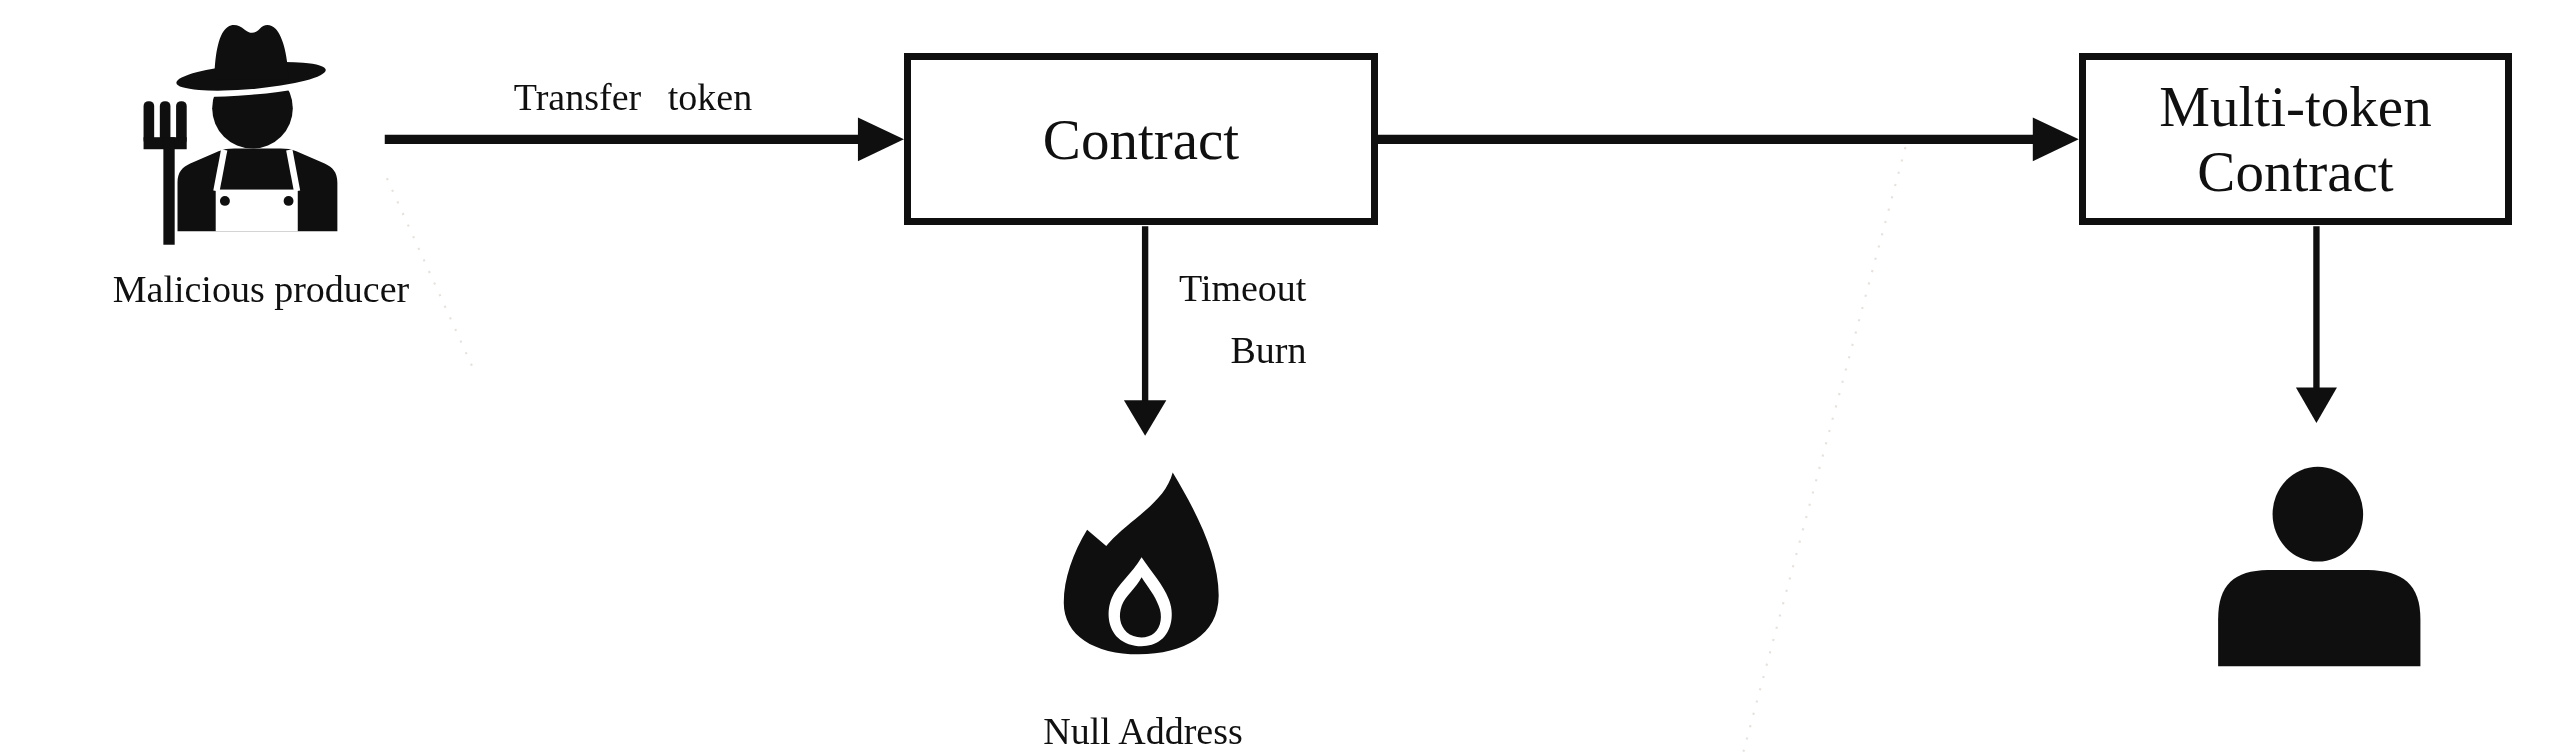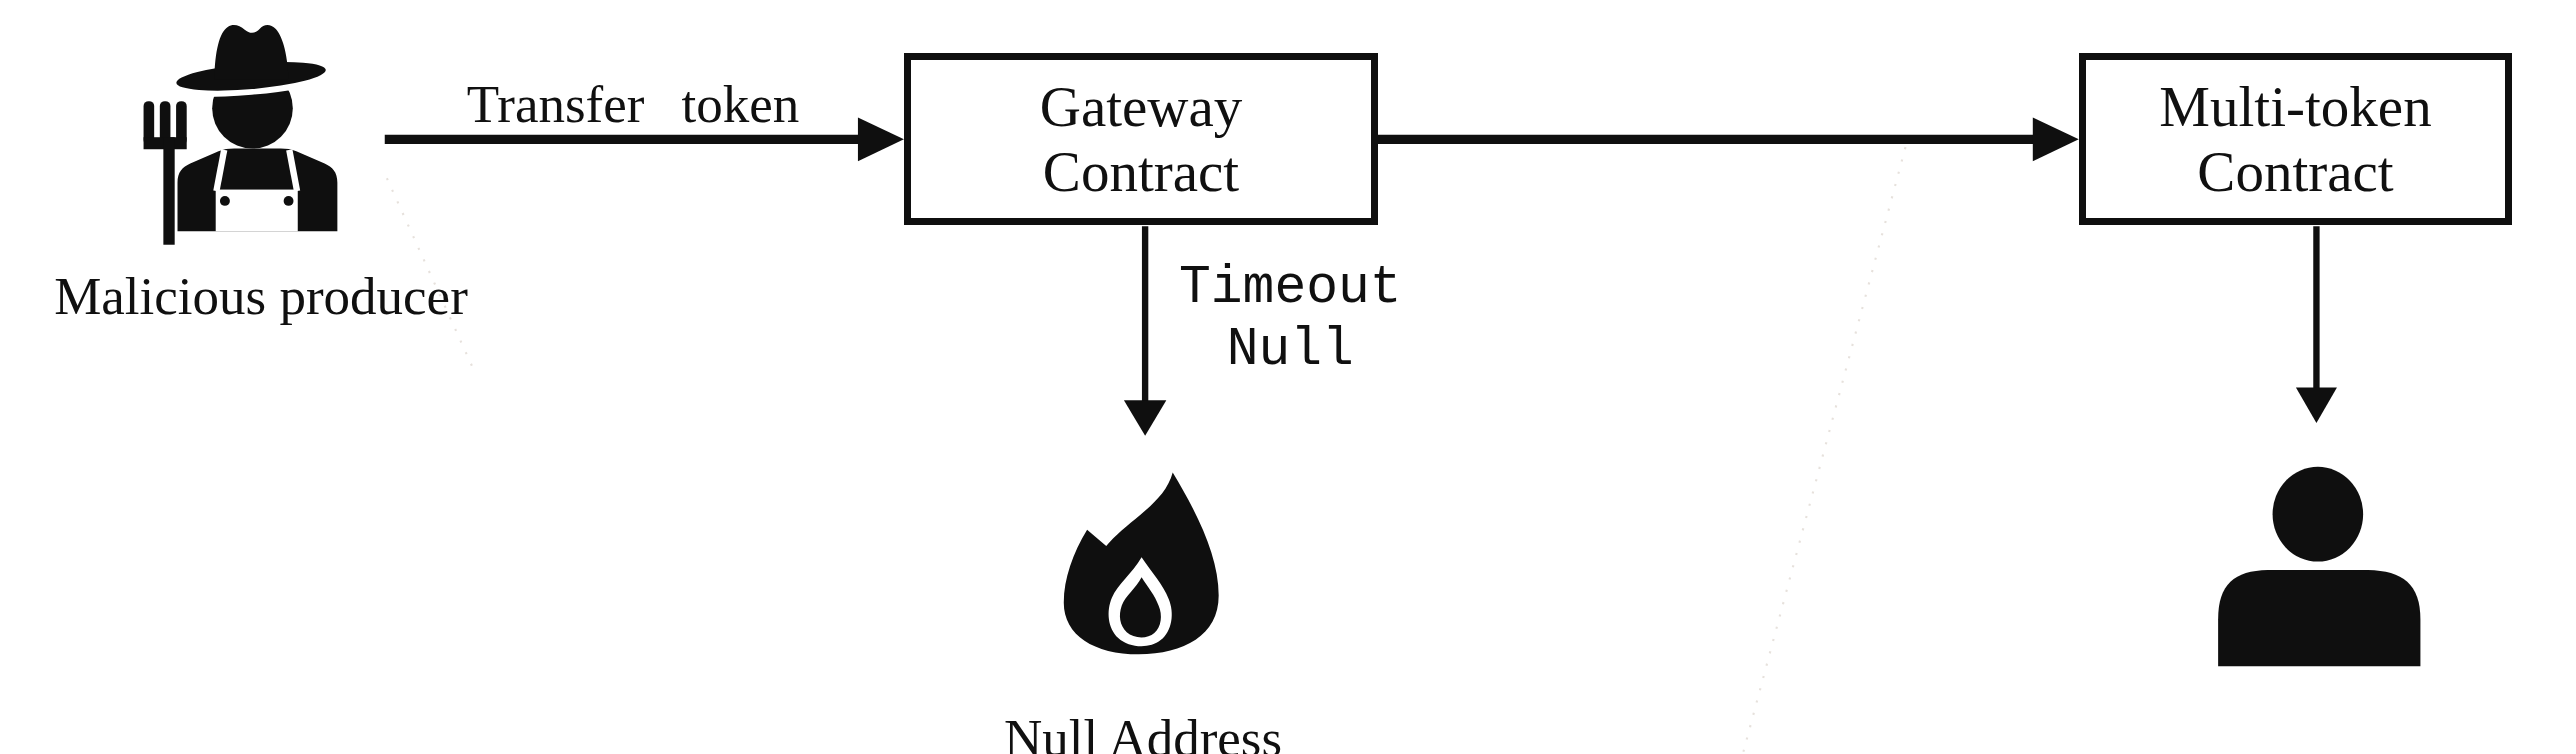--- a/index.html
+++ b/index.html
@@ -20,27 +20,27 @@
     display:flex;flex-direction:column;
     justify-content:center;align-items:center;
     text-align:center;
     font-size:57px;line-height:65px;
     white-space:nowrap;
   }
   #gateway-box{left:904px;top:53px;width:474px;height:172px;}
   #multitoken-box{left:2079px;top:53px;width:433px;height:172px;}
   .lbl{
     position:absolute;
-    font-size:53px;line-height:1;
+    font-size:38px;line-height:1;
     white-space:nowrap;
   }
   .lbl.centered{transform:translateX(-50%);}
   #transfer-label{left:633px;top:78px;word-spacing:0.45em;}
   #internal-label{left:1714px;top:71px;}
-  #timeout-label{left:1179px;top:257px;line-height:62px;text-align:center;font-family:Liberation Mono, monospace;}
+  #timeout-label{left:1179px;top:257px;line-height:62px;text-align:right;}
   #timeout-label span{display:block;}
   #producer-label{left:253px;top:270px;margin-left:8px;}
   #null-label{left:1143px;top:712px;}
   #consumer-label{left:2314px;top:680px;}
 </style>
 </head>
 <body>
 
 <div class="canvas">
 
@@ -124,35 +124,34 @@
     </g>
 
     <g fill="#0f0f0f">
       <ellipse cx="3276" cy="727" rx="64" ry="67"></ellipse>
       <path d="M3135,942 L3135,876 C3135,826 3158,807 3205,806
                L3347,806 C3396,807 3421,826 3421,876 L3421,942 Z"></path>
     </g>
   </svg>
 
   <div class="box" id="gateway-box">
-    <span>Gateway</span>
     <span>Contract</span>
   </div>
 
   <div class="box" id="multitoken-box">
     <span>Multi-token</span>
     <span>Contract</span>
   </div>
 
   <div class="lbl centered" id="transfer-label">Transfer token</div>
 
 
   <div class="lbl" id="timeout-label">
     <span>Timeout</span>
-    <span>Null</span>
+    <span>Burn</span>
   </div>
 
   <div class="lbl centered" id="producer-label">Malicious producer</div>
 
   <div class="lbl centered" id="null-label">Null Address</div>
 
 
 </div>
 
 

